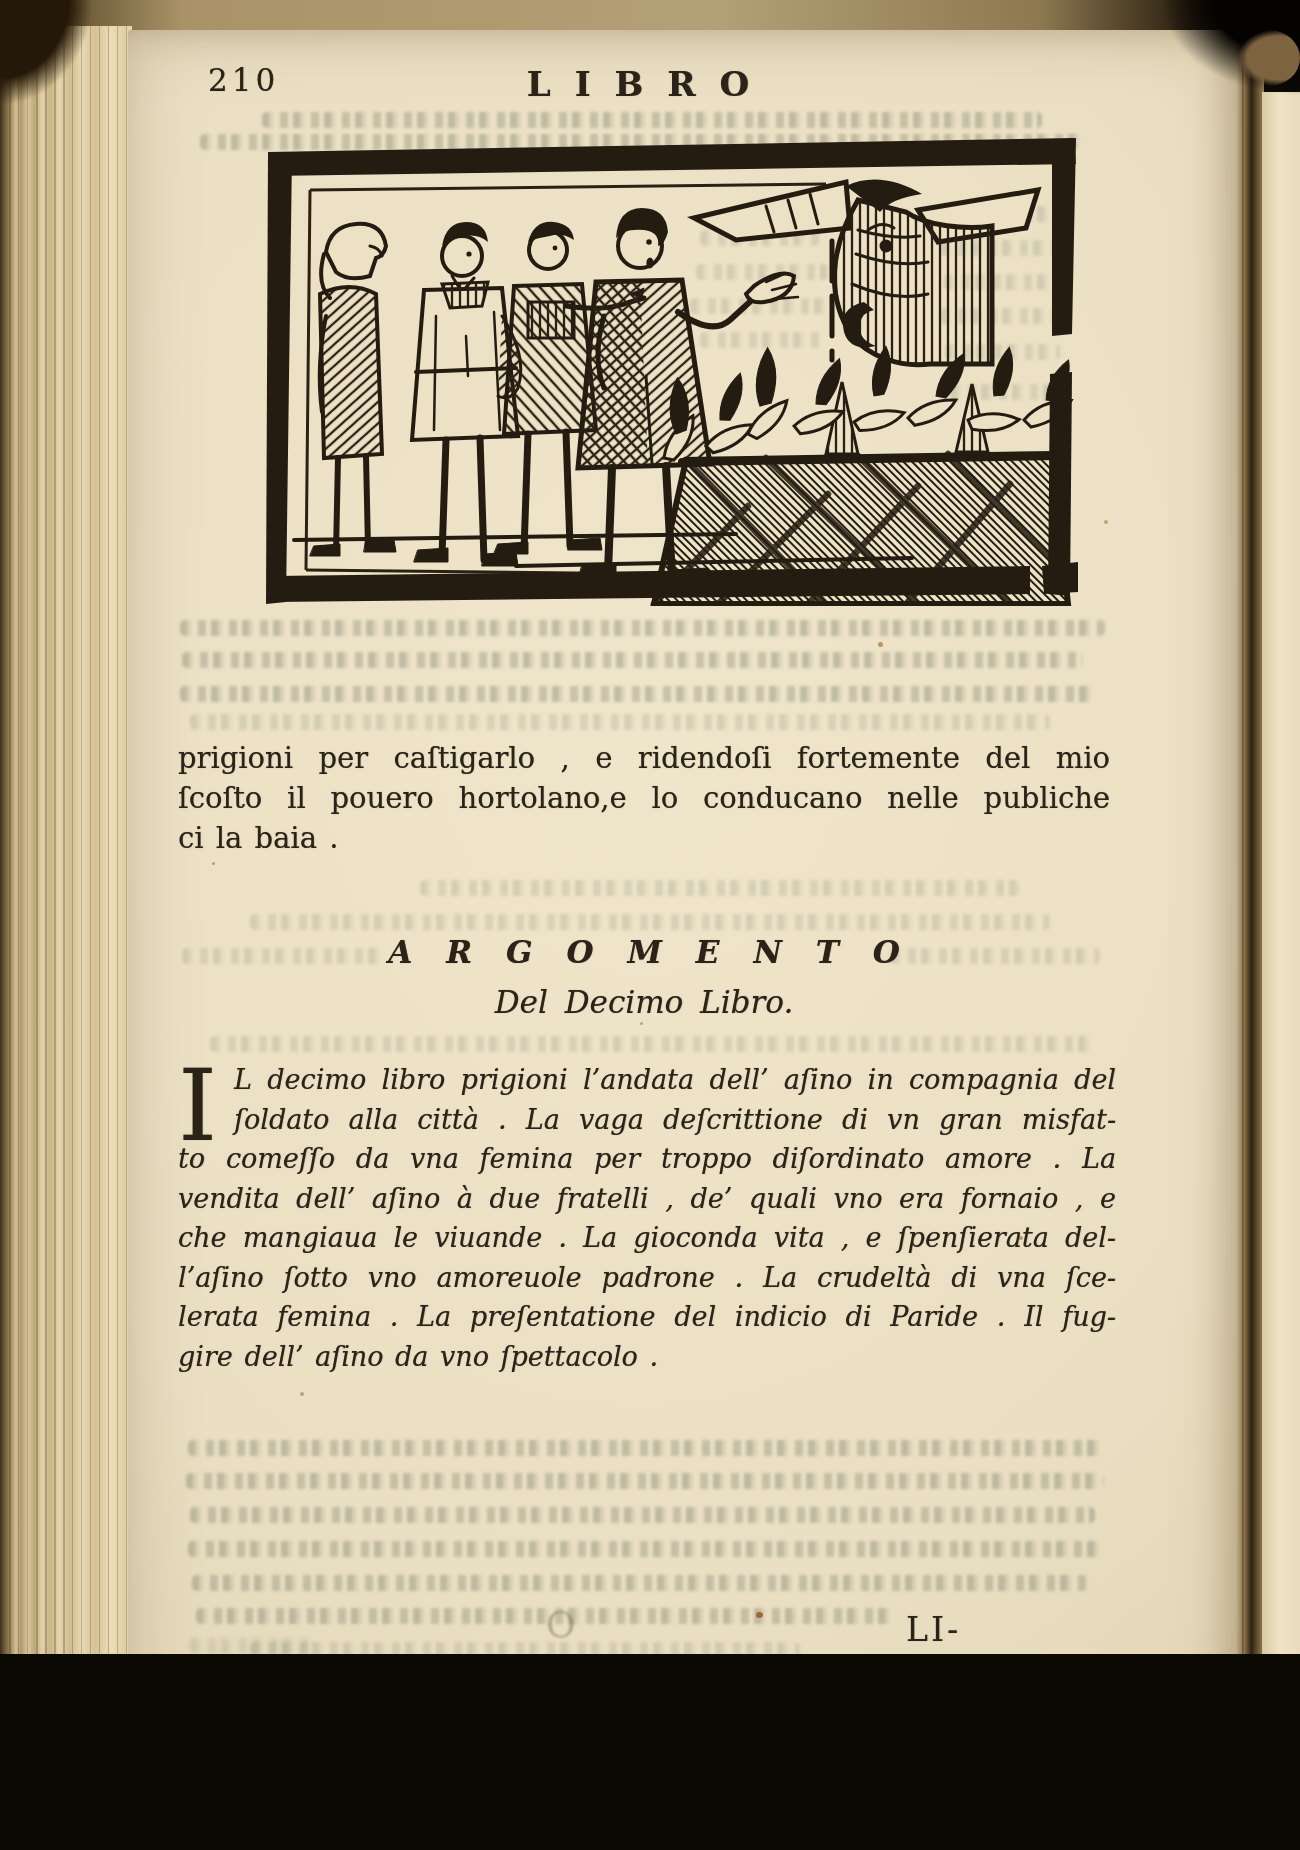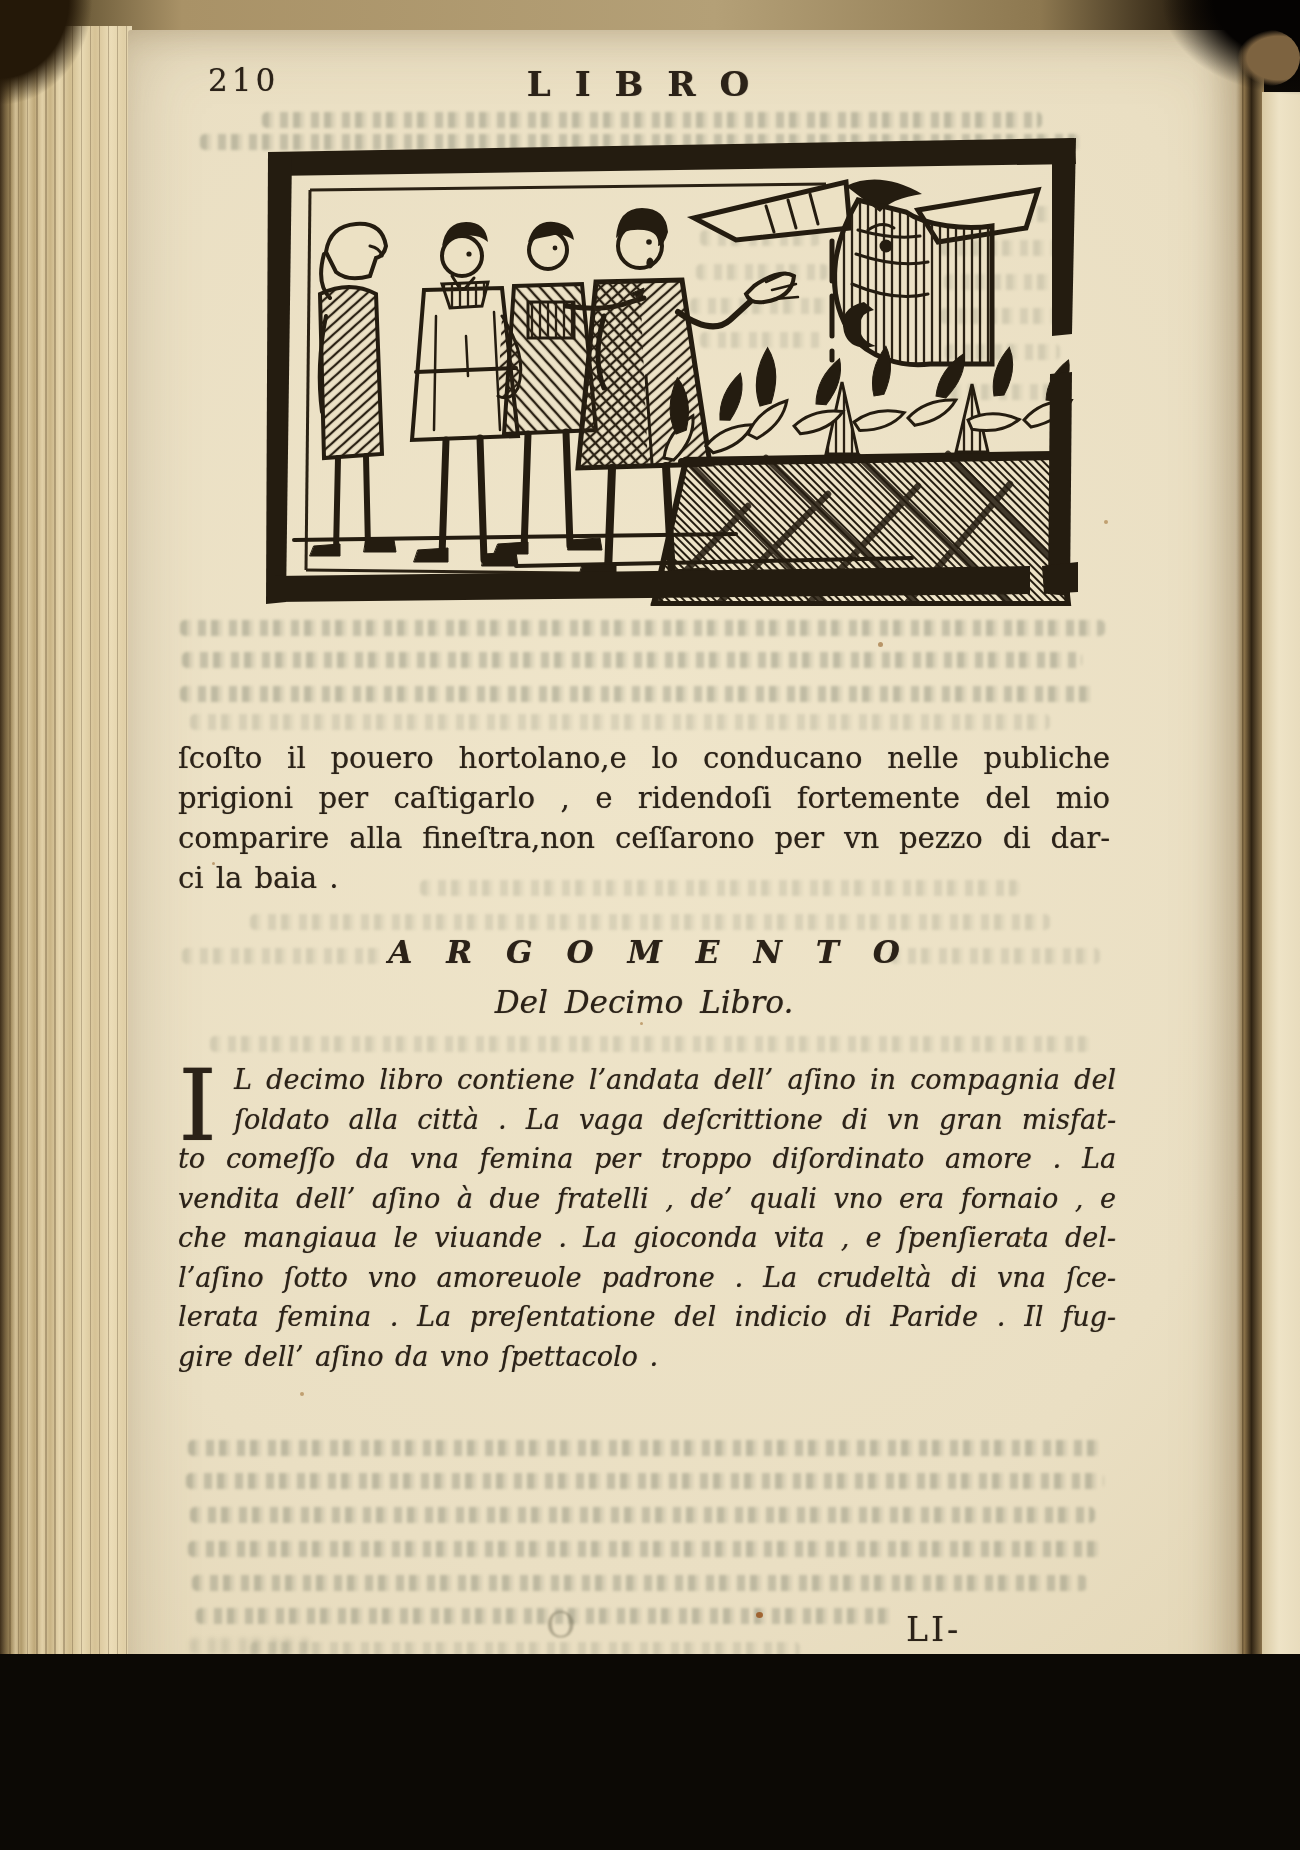--- a/index.html
+++ b/index.html
@@ -239,32 +239,31 @@
       <polygon points="2,18 808,4 810,30 4,42"></polygon>
       <polygon points="2,18 26,20 20,468 0,470"></polygon>
       <polygon points="786,6 810,4 806,200 786,202"></polygon>
       <polygon points="784,240 806,238 804,462 782,460"></polygon>
       <polygon points="8,442 764,432 764,460 8,468"></polygon>
       <polygon points="776,432 812,428 812,458 778,460"></polygon>
     </g>
   </svg>
 
   <div class="abs ink para-roman">
+    <div class="jline">prigioni per caſtigarlo , e ridendoſi fortemente del mio</div>
     <div class="jline">ſcoſto il pouero hortolano,e lo conducano nelle publiche</div>
-    <div class="jline">prigioni per caſtigarlo , e ridendoſi fortemente del mio</div>
-    <div class="jline">comparire alla fineſtra,non ceſſarono per vn pezzo di dar-</div>
     <div class="jlast">ci la baia .</div>
   </div>
 
   <div class="abs ink arg-head">ARGOMENTO</div>
   <div class="abs ink arg-sub">Del Decimo Libro.</div>
 
   <div class="abs ink para-italic">
     <span class="dropcap">I</span>
-    <div class="jline pad">L decimo libro contiene l’andata dell’ aſino in compagnia del</div>
+    <div class="jline pad">L decimo libro prigioni l’andata dell’ aſino in compagnia del</div>
     <div class="jline pad">ſoldato alla città . La vaga deſcrittione di vn gran misfat-</div>
     <div class="jline">to comeſſo da vna femina per troppo diſordinato amore . La</div>
     <div class="jline">vendita dell’ aſino à due fratelli , de’ quali vno era fornaio , e</div>
     <div class="jline">che mangiaua le viuande . La gioconda vita , e ſpenſierata del-</div>
     <div class="jline">l’aſino ſotto vno amoreuole padrone . La crudeltà di vna ſce-</div>
     <div class="jline">lerata femina . La preſentatione del indicio di Paride . Il fug-</div>
     <div class="jlast">gire dell’ aſino da vno ſpettacolo .</div>
   </div>
 
   <div class="ghost-o" style="left:546px;top:1604px;">O</div>

